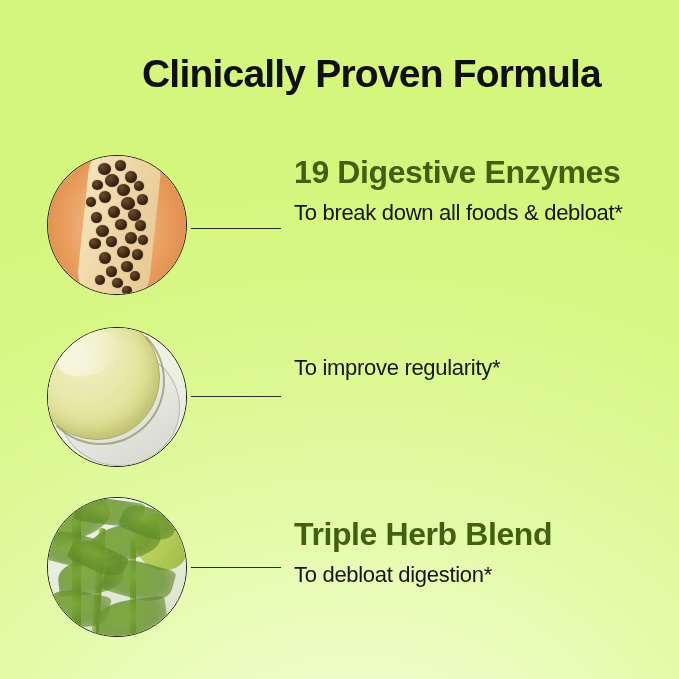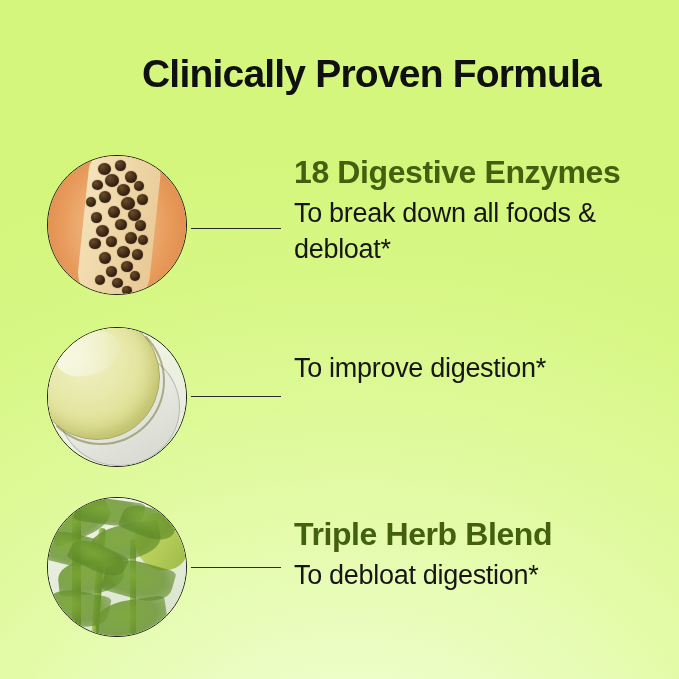--- a/index.html
+++ b/index.html
@@ -92,21 +92,21 @@
 
   .feature-heading {
     font-size: 32px;
     font-weight: 700;
     color: #42600f;
     line-height: 41px;
     letter-spacing: -0.4px;
     margin: 0;
   }
   .feature-sub {
-    font-size: 27px;
+    font-size: 22px;
     font-weight: 400;
     color: #161616;
     line-height: 36px;
     letter-spacing: -0.3px;
     margin: 2px 0 0 0;
   }
 
   
   .art-papaya {
     background:
@@ -234,37 +234,37 @@
           <i style="left:42%;top:78%;width:11px;height:11px"></i>
           <i style="left:58%;top:81%;width:10px;height:10px"></i>
           <i style="left:46%;top:86%;width:11px;height:10px"></i>
           <i style="left:34%;top:84%;width:10px;height:10px"></i>
           <i style="left:53%;top:92%;width:10px;height:9px"></i>
         </div>
       </div>
     </div>
     <div class="connector-line"></div>
     <div class="feature-text">
-      <p class="feature-heading">18 Digestive Enzymes</p>
+      <p class="feature-heading">19 Digestive Enzymes</p>
       <p class="feature-sub">To break down all foods &amp; debloat*</p>
     </div>
   </div>
 
   <div class="feature-row r2">
     <div class="media-circle">
       <div class="art art-petri">
         <div class="dish-bottom"></div>
         <div class="dish-lid"></div>
         <div class="rim-arc"></div>
         <div class="gloss"></div>
       </div>
     </div>
     <div class="connector-line"></div>
     <div class="feature-text">
-      <p class="feature-sub">To improve digestion*</p>
+      <p class="feature-sub">To improve regularity*</p>
     </div>
   </div>
 
   <div class="feature-row r3">
     <div class="media-circle">
       <div class="art art-fennel">
         <div class="stalk" style="left:18%;top:0%;width:9px;height:100%;background:linear-gradient(90deg,#9cc158,#7ea53c,#6a9030)"></div>
         <div class="stalk" style="left:34%;top:22%;width:7px;height:78%;background:linear-gradient(90deg,#a9cb66,#87ad46,#6d9433);transform:rotate(4deg)"></div>
         <div class="stalk" style="left:58%;top:30%;width:6px;height:70%;background:linear-gradient(90deg,#9dc45c,#7ca33f)"></div>
         <div class="bulb"></div>

